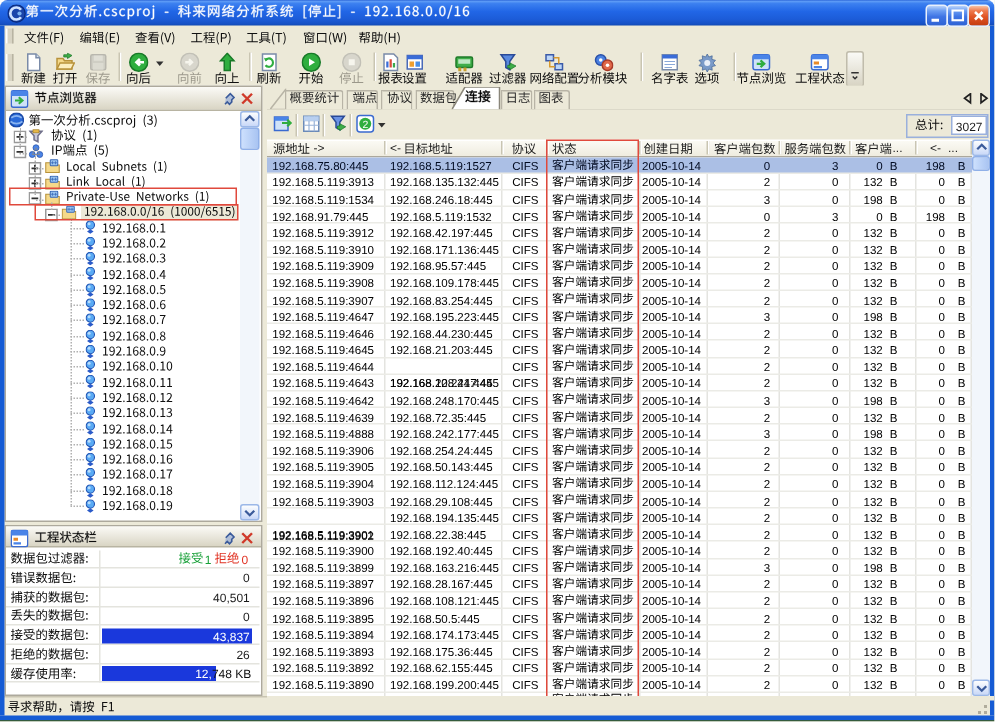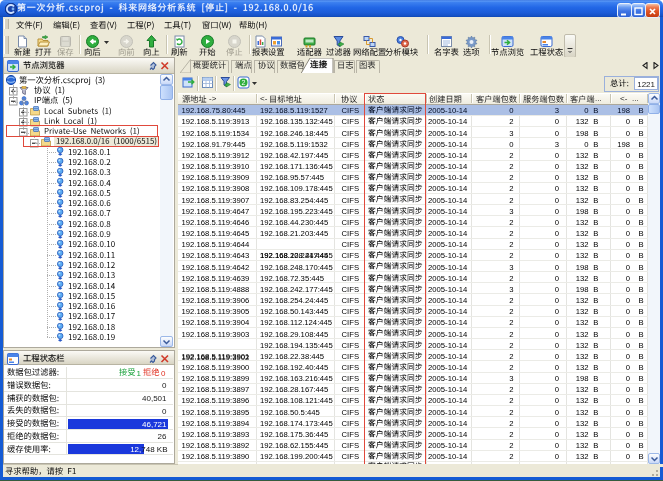--- a/index.html
+++ b/index.html
@@ -1284,21 +1284,21 @@
   </svg>
 <div style="position:absolute;left:136.5px;top:368.8px;font-size:8px;color:#18a038;white-space:nowrap;">1</div>
 <svg style="position:absolute;left:143px;top:368.3px;" width="18" height="11">
     <g transform="matrix(0.0083,0,0,-0.0083,0,7.1)" fill="#e03020">
       <use href="#z122" x="0"></use>
       <use href="#z123" x="1000"></use>
     </g>
   </svg>
 <div style="position:absolute;left:161px;top:368.8px;font-size:8px;color:#e03020;white-space:nowrap;">0</div>
 <div style="position:absolute;left:67.5px;top:418.7px;width:100px;height:10px;background:#1a38dc;"></div>
-<div style="position:absolute;right:496.5px;top:419.7px;font-size:8px;color:#fff;white-space:nowrap;">46,721</div>
+<div style="position:absolute;right:496.5px;top:419.7px;font-size:8px;color:#fff;white-space:nowrap;">43,837</div>
 <div style="position:absolute;left:67.5px;top:444.09999999999997px;width:76.5px;height:10px;background:#1a38dc;"></div>
 <div style="position:absolute;right:495.5px;top:445.09999999999997px;font-size:8px;color:#1a1a1a;white-space:nowrap;"><span style="color:#fff">12,</span><span style="color:#101010">748 KB</span></div>
 <div style="position:absolute;left:178px;top:57px;width:482px;height:15.5px;background:#ece9d8;border-bottom:1px solid #aca89c;"></div>
 <div style="position:absolute;left:190px;top:59.5px;width:39px;height:13px;background:#ece9d8;border:1px solid #b8b4a6;border-bottom:none;border-radius:0 2px 0 0;box-sizing:border-box;border-left:none;"></div>
 <svg style="position:absolute;left:193px;top:60.8px;" width="35" height="11">
     <g transform="matrix(0.0083,0,0,-0.0083,0,7.1)" fill="#2a2a2a">
       <use href="#z128" x="0"></use>
       <use href="#z129" x="1000"></use>
       <use href="#z18" x="2000"></use>
       <use href="#z130" x="3000"></use>
@@ -1384,21 +1384,21 @@
 <div style="position:absolute;left:233px;top:75.5px;width:1px;height:15px;background:#c9c5b2;border-right:1px solid #fff;"></div>
 <div style="position:absolute;left:604px;top:75.5px;width:54.5px;height:16px;background:#ece9d8;border:1px solid #9ab0dc;box-sizing:border-box;"></div>
 <svg style="position:absolute;left:610px;top:79.3px;" width="20" height="11">
     <g transform="matrix(0.0083,0,0,-0.0083,0,7.1)" fill="#101010">
       <use href="#z135" x="0"></use>
       <use href="#z130" x="1000"></use>
       <use href="#z112" x="2000"></use>
     </g>
   </svg>
 <div style="position:absolute;left:633.5px;top:77px;width:24px;height:13px;background:#fff;border:1px solid #9ab0dc;box-sizing:border-box;"></div>
-<div style="position:absolute;right:8px;top:79.8px;font-size:8px;color:#1a1a1a;white-space:nowrap;">1221</div>
+<div style="position:absolute;right:8px;top:79.8px;font-size:8px;color:#1a1a1a;white-space:nowrap;">3027</div>
 <div style="position:absolute;left:178px;top:92.5px;width:469.5px;height:12px;background:linear-gradient(180deg,#fbfaf4,#efecdf);border-bottom:1px solid #aca89c;border-top:1px solid #fff;box-sizing:border-box;"></div>
 <div style="position:absolute;left:256px;top:94.0px;width:1px;height:9px;background:#c9c5b2;border-right:1px solid #fff;"></div>
 <div style="position:absolute;left:334px;top:94.0px;width:1px;height:9px;background:#c9c5b2;border-right:1px solid #fff;"></div>
 <div style="position:absolute;left:363.5px;top:94.0px;width:1px;height:9px;background:#c9c5b2;border-right:1px solid #fff;"></div>
 <div style="position:absolute;left:425.5px;top:94.0px;width:1px;height:9px;background:#c9c5b2;border-right:1px solid #fff;"></div>
 <div style="position:absolute;left:471px;top:94.0px;width:1px;height:9px;background:#c9c5b2;border-right:1px solid #fff;"></div>
 <div style="position:absolute;left:519px;top:94.0px;width:1px;height:9px;background:#c9c5b2;border-right:1px solid #fff;"></div>
 <div style="position:absolute;left:565.5px;top:94.0px;width:1px;height:9px;background:#c9c5b2;border-right:1px solid #fff;"></div>
 <div style="position:absolute;left:610px;top:94.0px;width:1px;height:9px;background:#c9c5b2;border-right:1px solid #fff;"></div>
 <div style="position:absolute;left:646.5px;top:94.0px;width:1px;height:9px;background:#c9c5b2;border-right:1px solid #fff;"></div>

